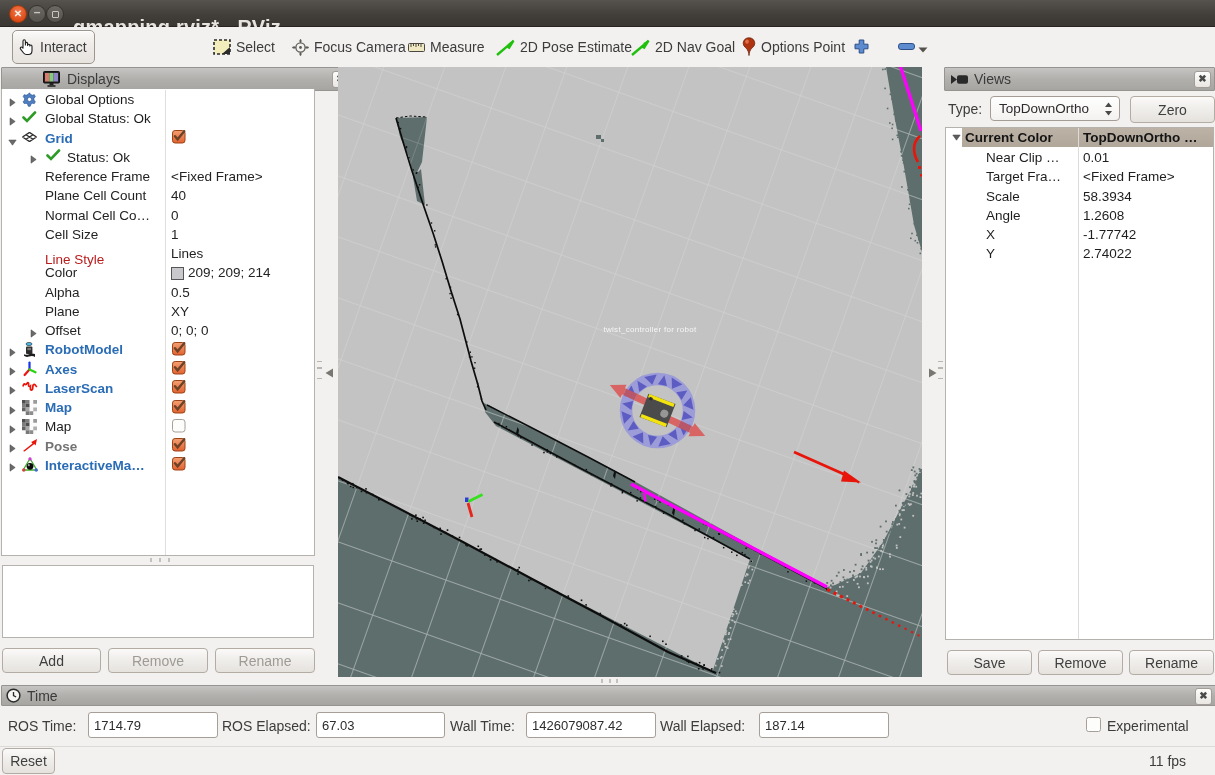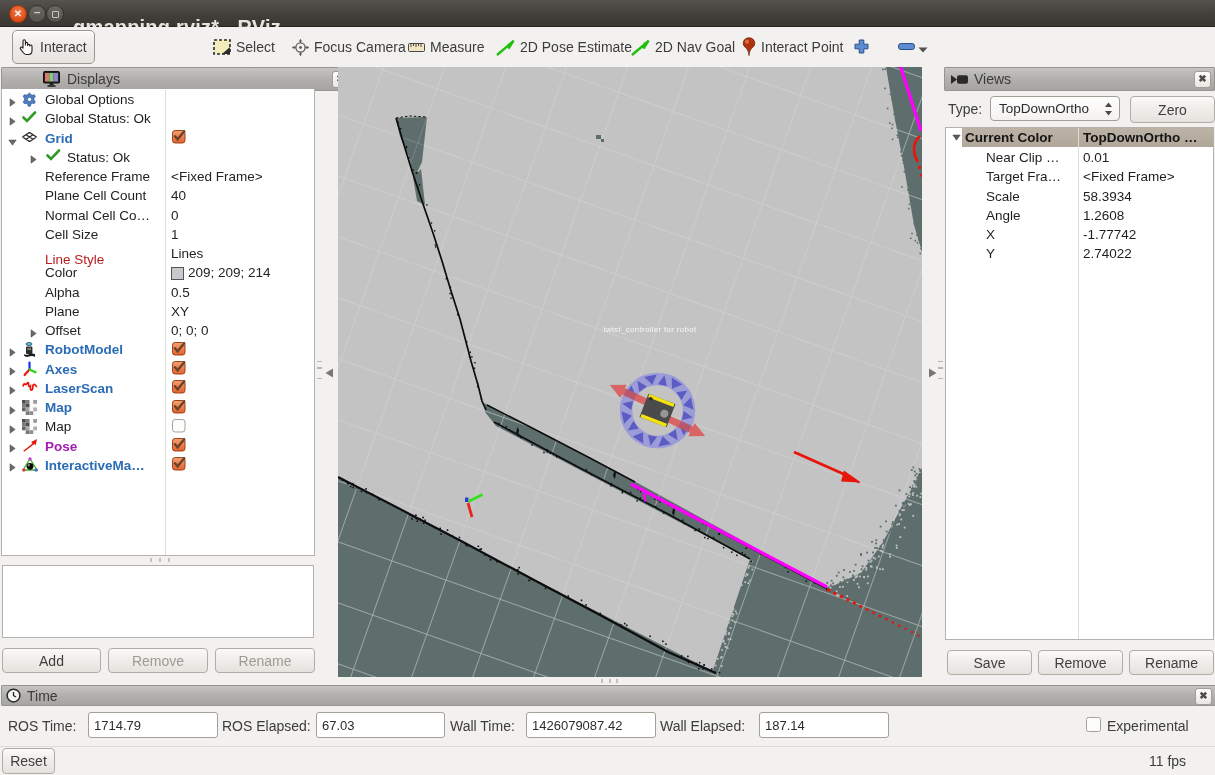--- a/index.html
+++ b/index.html
@@ -99,21 +99,21 @@
         <path d="M1 16 L14 5 L12.5 9.5 L17.5 1.5" stroke="#21c00e" stroke-width="2.4" fill="none"></path>
         <path d="M18 1 L12 4.2 L15.2 5.8 Z" fill="#21c00e"></path>
       </svg>
     <span>2D Nav Goal</span>
   </div>
   <div class="titem" style="left:742px;">
     <svg width="14" height="20" viewBox="0 0 14 20">
         <path d="M7 0.8 C3.2 0.8 1.2 3.5 1.2 6.4 C1.2 10 5.2 10.6 6.3 14.8 Q6.7 16.4 7 18.6 Q7.3 16.4 7.7 14.8 C8.8 10.6 12.8 10 12.8 6.4 C12.8 3.5 10.8 0.8 7 0.8 Z" fill="#b0330f" stroke="#611e05" stroke-width="0.7"></path>
         <ellipse cx="5" cy="4.6" rx="1.8" ry="2.2" opacity="0.85" fill="#e97952"></ellipse>
       </svg>
-    <span>Interact Point</span>
+    <span>Options Point</span>
   </div>
   <svg class="abs" style="left:854px;top:12px;" width="15" height="15" viewBox="0 0 15 15">
       <path d="M5.2 1 L9.8 1 L9.8 5.2 L14 5.2 L14 9.8 L9.8 9.8 L9.8 14 L5.2 14 L5.2 9.8 L1 9.8 L1 5.2 L5.2 5.2 Z" fill="#5c8bd0" stroke="#2c4f86" stroke-width="1"></path>
     </svg>
   <svg class="abs" style="left:898px;top:16px;" width="17" height="7" viewBox="0 0 17 7">
       <rect x="0.5" y="0.5" width="16" height="6" rx="2.4" fill="#5c8bd0" stroke="#2c4f86" stroke-width="1"></rect>
     </svg>
   <svg class="abs" style="left:918px;top:20px;" width="10" height="6" viewBox="0 0 10 6">
       <path d="M0.5 0.5 L9.5 0.5 L5 5.5 Z" fill="#55524e"></path>
     </svg>
@@ -321,21 +321,21 @@
             <rect x="0.5" y="0.5" width="12.5" height="12.5" rx="2.6" fill="#fdfdfc" stroke="#a6a09a"></rect>
           </svg></span>
 </div>
 <div style="position:absolute;left:0;top:346.50px;width:313px;height:19.25px;">
 <span style="position:absolute;left:8px;top:5px;"><svg width="7" height="9" viewBox="0 0 7 9">
             <path d="M1 0.8 L1 8.2 L6.2 4.5 Z" fill="#6b6b6b" stroke="#494949" stroke-width="0.5"></path>
           </svg></span>
 <span style="position:absolute;left:21px;top:2px;"><svg width="16" height="14" viewBox="0 0 16 14">
             <path d="M1 13 L10.5 5.5 L9.2 4 L15 1 L13.6 7.4 L12.3 5.9 L2.6 13.6 Z" fill="#e8170d"></path>
           </svg></span>
-<span style="position:absolute;left:44px;top:2.5px;color:#a21caf;font-weight:bold;">Pose</span>
+<span style="position:absolute;left:44px;top:2.5px;color:#737373;font-weight:bold;">Pose</span>
 <span style="position:absolute;left:171px;top:2px;"><svg width="14" height="14" viewBox="0 0 14 14">
             <rect x="0.5" y="0.5" width="12.5" height="12.5" rx="2.6" fill="url(#cbg)" stroke="#9e4315"></rect>
             <path d="M3 6.2 L5.6 9.3 L12.2 1.2" stroke="#6d4226" stroke-width="2.4" fill="none" stroke-linecap="round"></path>
           </svg></span>
 </div>
 <div style="position:absolute;left:0;top:365.75px;width:313px;height:19.25px;">
 <span style="position:absolute;left:8px;top:5px;"><svg width="7" height="9" viewBox="0 0 7 9">
             <path d="M1 0.8 L1 8.2 L6.2 4.5 Z" fill="#6b6b6b" stroke="#494949" stroke-width="0.5"></path>
           </svg></span>
 <span style="position:absolute;left:21px;top:2px;"><svg width="16" height="15" viewBox="0 0 16 15">

